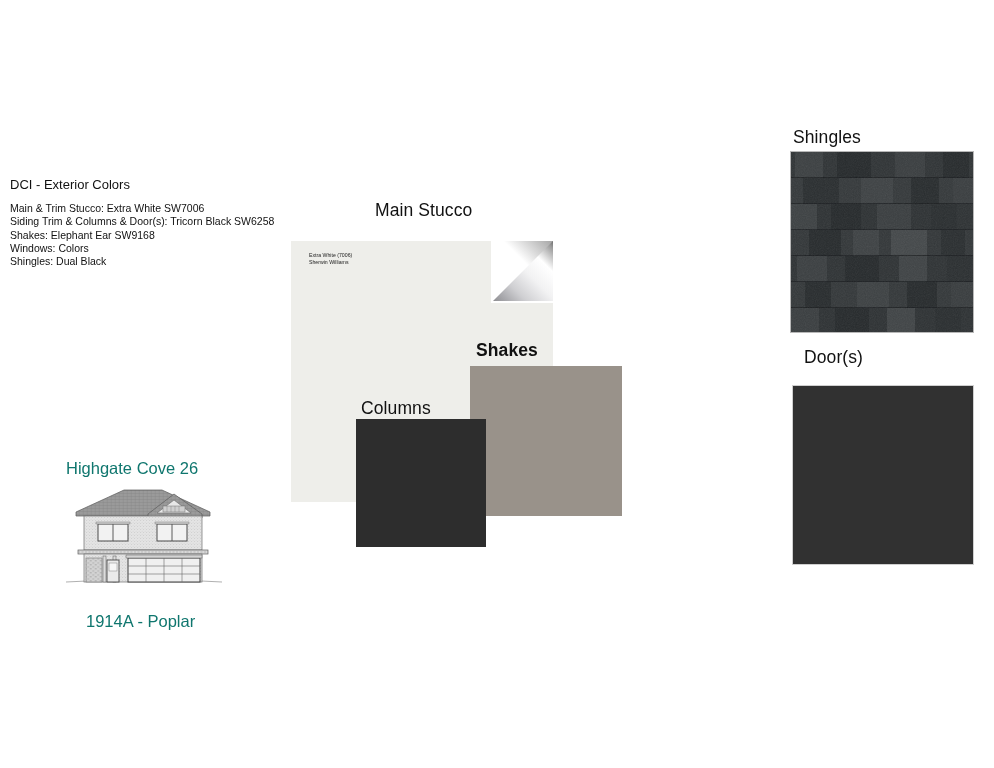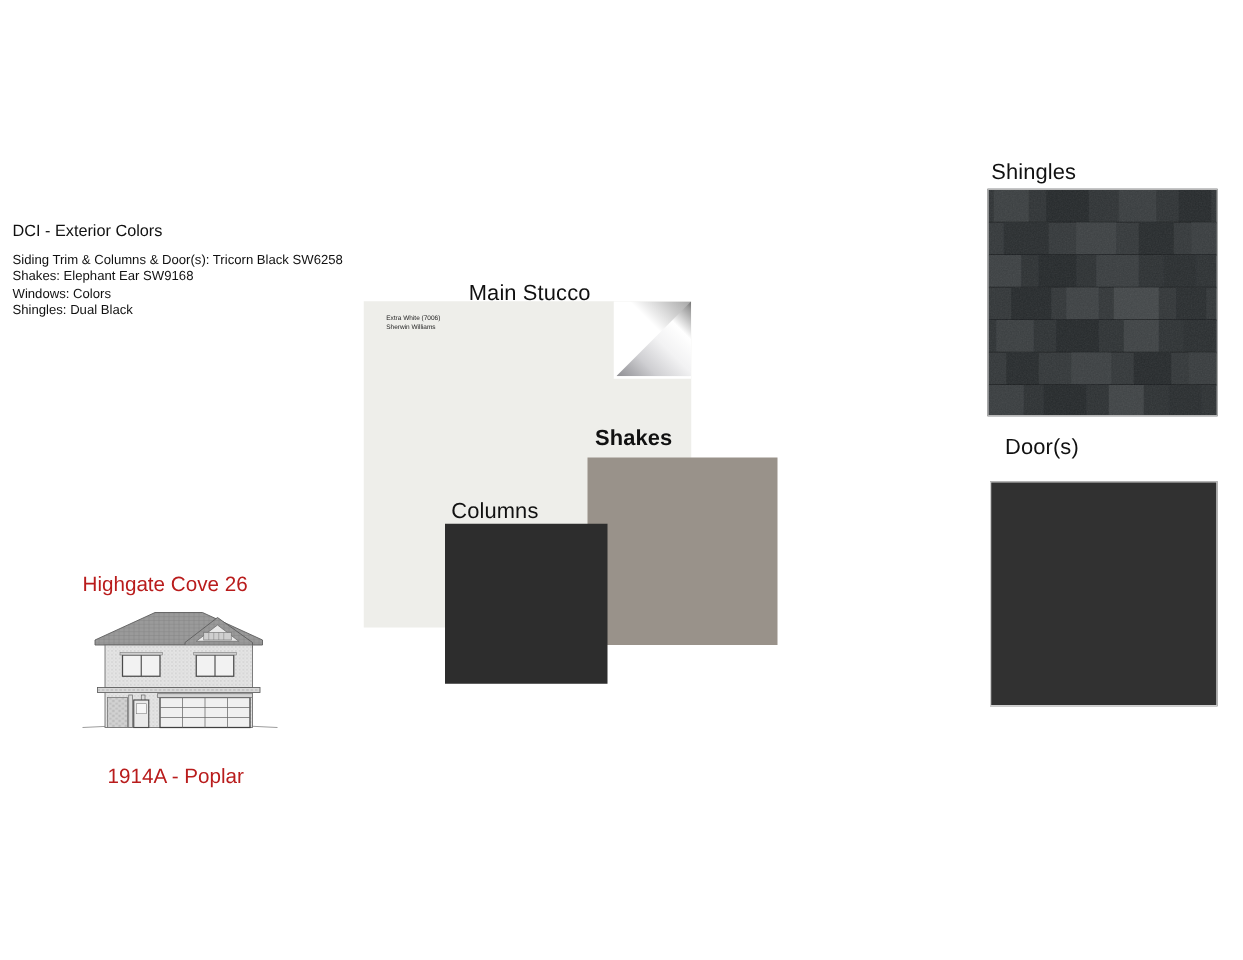--- a/index.html
+++ b/index.html
@@ -39,29 +39,29 @@
   #spec-list div { white-space: nowrap; }
 
   
   .section-label {
     font-size: 17.5px;
     color: #111111;
     letter-spacing: 0.1px;
     white-space: nowrap;
     text-align: center;
   }
-  #label-main-stucco { left: 375px; top: 224px; }
+  #label-main-stucco { left: 375px; top: 200px; }
   #label-shakes      { left: 476px; top: 340px; z-index: 6; font-weight: bold; }
   #label-columns     { left: 361px; top: 398px; z-index: 6; }
   #label-shingles    { left: 793px; top: 127px; }
   #label-doors       { left: 804px; top: 347px; }
 
   .caption {
     font-size: 16.5px;
-    color: #b91c1c;
+    color: #0f766e;
     white-space: nowrap;
   }
   #caption-community { left: 66px; top: 459px; }
   #caption-plan      { left: 86px; top: 612px; }
 
   
   #swatch-main-stucco {
     left: 291px;
     top: 241px;
     width: 262px;
@@ -168,20 +168,21 @@
     height: 112px;
   }
   #house-elevation svg { display: block; }
 </style>
 </head>
 <body>
 
 <div class="abs" id="spec-block">
   <div id="spec-title">DCI - Exterior Colors</div>
   <div id="spec-list">
+    <div>Main &amp; Trim Stucco: Extra White SW7006</div>
     <div>Siding Trim &amp; Columns &amp; Door(s): Tricorn Black SW6258</div>
     <div>Shakes: Elephant Ear SW9168</div>
     <div>Windows: Colors</div>
     <div>Shingles: Dual Black</div>
   </div>
 </div>
 
 <div class="abs section-label" id="label-main-stucco">Main Stucco</div>
 
 <div class="abs" id="swatch-main-stucco">

